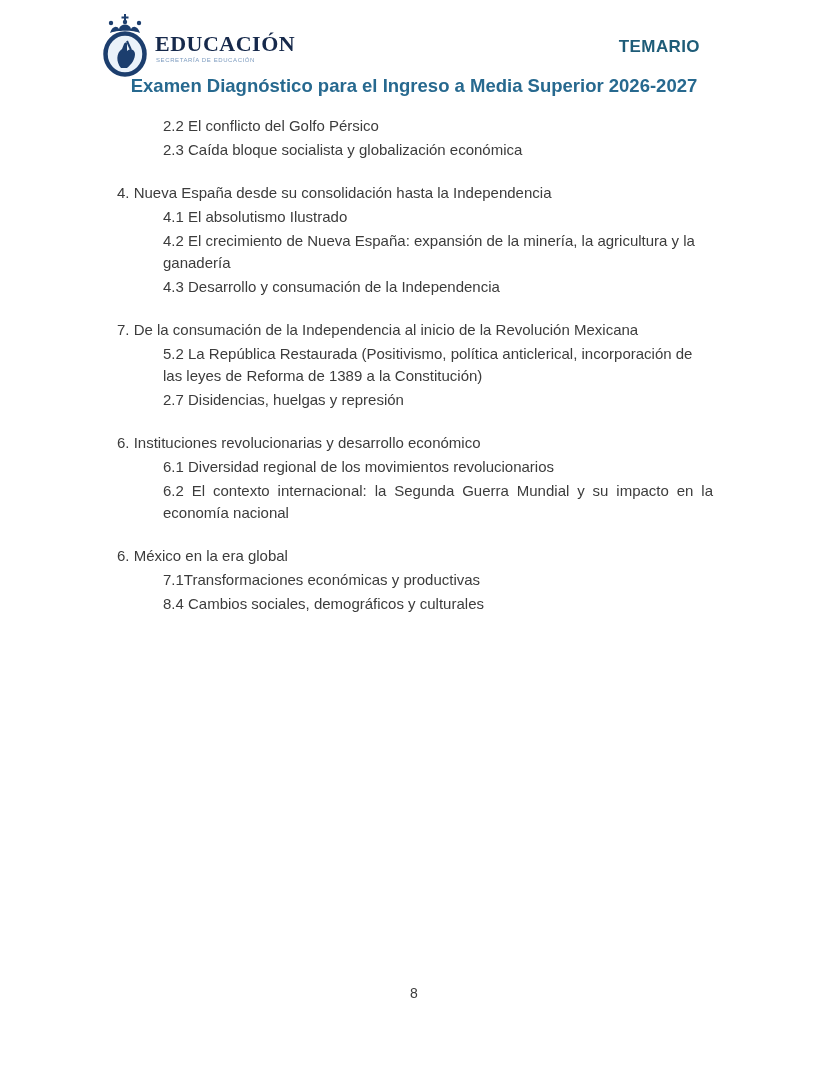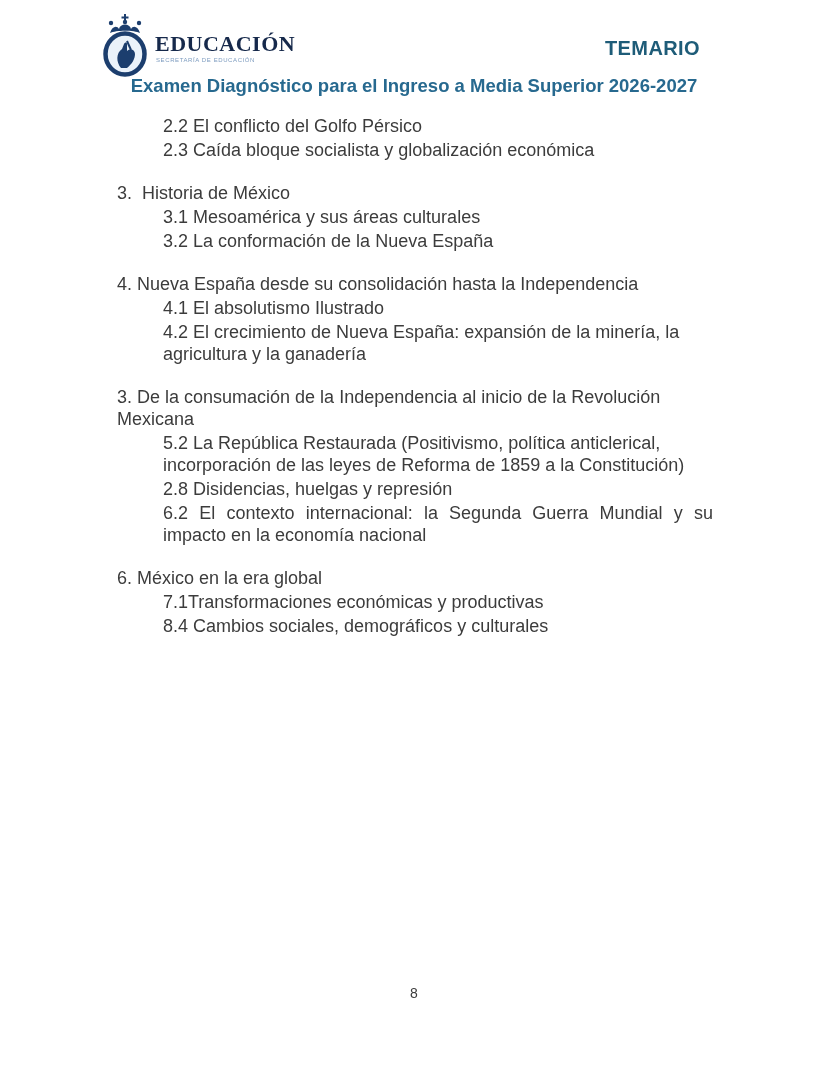--- a/index.html
+++ b/index.html
@@ -30,38 +30,38 @@
   .wordmark-sub{
     font-size:6px;
     letter-spacing:0.6px;
     color:var(--logo-sub,#7C9BBF);
     margin-top:2px;
     padding-left:1px;
   }
   .corner{
     margin-top:24px;
     font-weight:bold;
-    font-size:20px;
+    font-size:17px;
     letter-spacing:0.4px;
     color:var(--temario-blue,#1E5C78);
   }
   
   .title{
     margin:1px 0 0 0;
     text-align:center;
     font-size:18.5px;
     font-weight:bold;
     color:var(--accent-blue,#27698F);
     line-height:24px;
   }
   
   .content{
     margin:17px 115px 0 117px;
     color:var(--body-text,#3C3C3C);
-    font-size:18px;
+    font-size:15px;
     line-height:22px;
   }
   .heading{
     margin:21px 0 2px 0;
     white-space:pre-wrap;
   }
   .item{
     margin:2px 0 0 0;
     padding-left:46px;
     white-space:pre-wrap;
@@ -113,39 +113,37 @@
 
   <h1 class="title">Examen Diagnóstico para el Ingreso a Media Superior 2026-2027</h1>
 
   <main class="content">
 
     <section>
       <p class="item">2.2 El conflicto del Golfo Pérsico</p>
       <p class="item">2.3 Caída bloque socialista y globalización económica</p>
     </section>
 
-    <section>
-      <p class="heading">3.  Historia de México</p>
-      <p class="item">3.1 Mesoamérica y sus áreas culturales</p>
-      <p class="item">3.2 La conformación de la Nueva España</p>
-    </section>
 
     <section>
       <p class="heading">4. Nueva España desde su consolidación hasta la Independencia</p>
       <p class="item">4.1 El absolutismo Ilustrado</p>
       <p class="item">4.2 El crecimiento de Nueva España: expansión de la minería, la agricultura y la ganadería</p>
+      <p class="item">4.3 Desarrollo y consumación de la Independencia</p>
     </section>
 
     <section>
-      <p class="heading">3. De la consumación de la Independencia al inicio de la Revolución Mexicana</p>
-      <p class="item">5.2 La República Restaurada (Positivismo, política anticlerical, incorporación de las leyes de Reforma de 1859 a la Constitución)</p>
-      <p class="item">2.8 Disidencias, huelgas y represión</p>
+      <p class="heading">7. De la consumación de la Independencia al inicio de la Revolución Mexicana</p>
+      <p class="item">5.2 La República Restaurada (Positivismo, política anticlerical, incorporación de las leyes de Reforma de 1389 a la Constitución)</p>
+      <p class="item">2.7 Disidencias, huelgas y represión</p>
     </section>
 
     <section>
+      <p class="heading">6. Instituciones revolucionarias y desarrollo económico</p>
+      <p class="item">6.1 Diversidad regional de los movimientos revolucionarios</p>
       <p class="item justify">6.2 El contexto internacional: la Segunda Guerra Mundial y su impacto en la economía nacional</p>
     </section>
 
     <section>
       <p class="heading">6. México en la era global</p>
       <p class="item">7.1Transformaciones económicas y productivas</p>
       <p class="item">8.4 Cambios sociales, demográficos y culturales</p>
     </section>
 
   </main>

